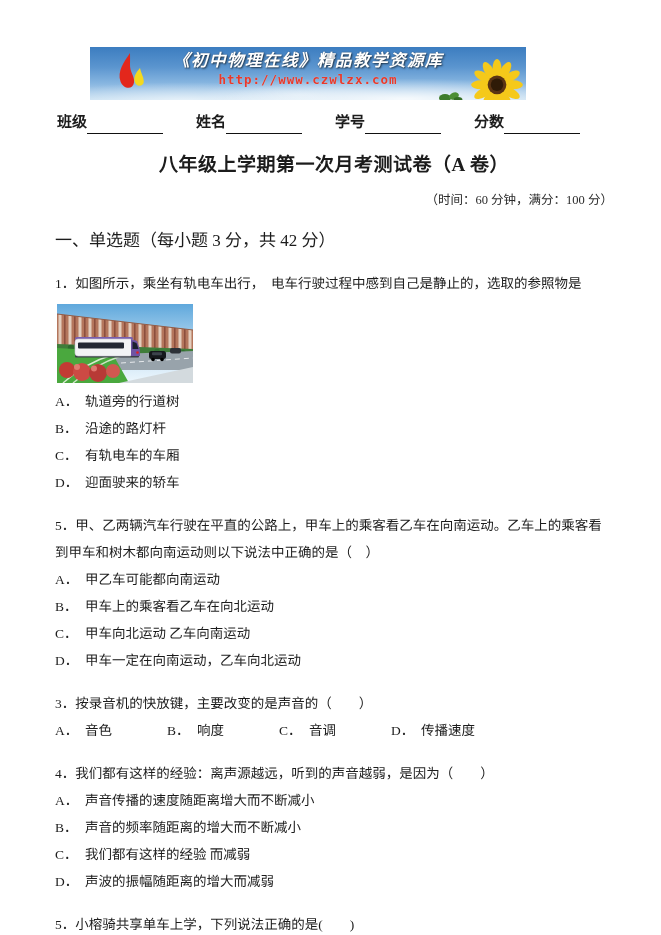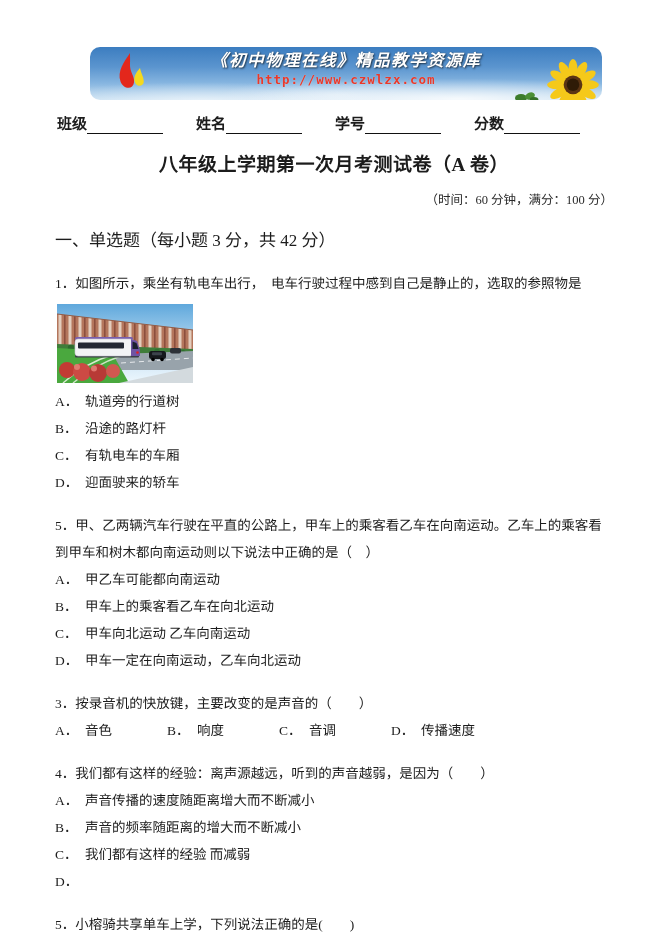--- a/index.html
+++ b/index.html
@@ -5,21 +5,21 @@
   html,body{margin:0;padding:0;}
   body{
     width:661px;height:935px;background:#ffffff;overflow:hidden;
     font-family:"Liberation Serif","DejaVu Serif",serif;color:#1c1c1c;
     -webkit-font-smoothing:antialiased;
   }
   .page{position:relative;width:661px;height:935px;padding:0 48px 0 55px;box-sizing:border-box;}
 
   
   .banner{
-    position:relative;margin:47px 0 0 35px;width:512px;height:53px;overflow:hidden;border-radius:10px;
+    position:relative;margin:47px 0 0 35px;width:436px;height:53px;overflow:hidden;border-radius:0;
     background:
       radial-gradient(60% 55% at 72% 98%, rgba(255,255,255,.85), rgba(255,255,255,0) 70%),
       radial-gradient(45% 45% at 22% 100%, rgba(255,255,255,.55), rgba(255,255,255,0) 75%),
       radial-gradient(30% 40% at 48% 90%, rgba(255,255,255,.45), rgba(255,255,255,0) 75%),
       linear-gradient(180deg,#3c7dc0 0%,#5b95cf 38%,#86b5e0 68%,#c8e0f2 100%);
   }
   .banner-logo{position:absolute;left:24px;top:5px;width:36px;height:44px;}
   .banner-text{position:absolute;left:0;right:0;top:4px;text-align:center;line-height:1.25;}
   .banner-title{
     font-size:16.5px;font-weight:bold;color:#ffffff;letter-spacing:1.5px;
@@ -27,21 +27,21 @@
     font-style:italic;
   }
   .banner-url{
     font-size:12.5px;color:#e8392b;font-family:"DejaVu Sans Mono",monospace;
     letter-spacing:1px;font-weight:bold;text-shadow:0 0 1px rgba(255,255,255,.5);
   }
   .banner-sunflower{position:absolute;right:2px;bottom:-8px;width:54px;height:50px;}
   .banner-leaves{position:absolute;right:62px;bottom:-4px;width:26px;height:16px;}
 
   
-  .fields{display:flex;gap:33px;margin-top:14px;padding-left:2px;}
+  .fields{display:flex;gap:33px;margin-top:14px;padding-left:2px;font-family:Liberation Mono, monospace;}
   .field{display:flex;align-items:flex-end;}
   .field-label{font-weight:bold;font-size:15px;line-height:20px;}
   .field-line{width:76px;height:18px;border-bottom:1.6px solid #111;}
 
   
   .title{text-align:center;font-size:19px;font-weight:bold;margin-top:15px;letter-spacing:.5px;}
   .subtitle{text-align:right;font-size:12.5px;margin-top:13px;color:#2a2a2a;}
   .section-heading{font-size:17px;margin-top:19px;line-height:27px;}
 
   
@@ -235,20 +235,21 @@
     <div class="option">
       <span class="opt-label">B．</span>
       <span class="opt-text">声音的频率随距离的增大而不断减小</span>
     </div>
     <div class="option">
       <span class="opt-label">C．</span>
       <span class="opt-text">我们都有这样的经验 而减弱</span>
     </div>
     <div class="option">
       <span class="opt-label">D．</span>
+      <span class="opt-text">声波的振幅随距离的增大而减弱</span>
     </div>
   </div>
 
   <div class="question">
     <div class="q-text">5．小榕骑共享单车上学，下列说法正确的是(　　)</div>
     <div class="option">
       <span class="opt-label">A．</span>
       <span class="opt-text">在加速骑行时，小榕的惯性越来越大</span>
     </div>
   </div>

